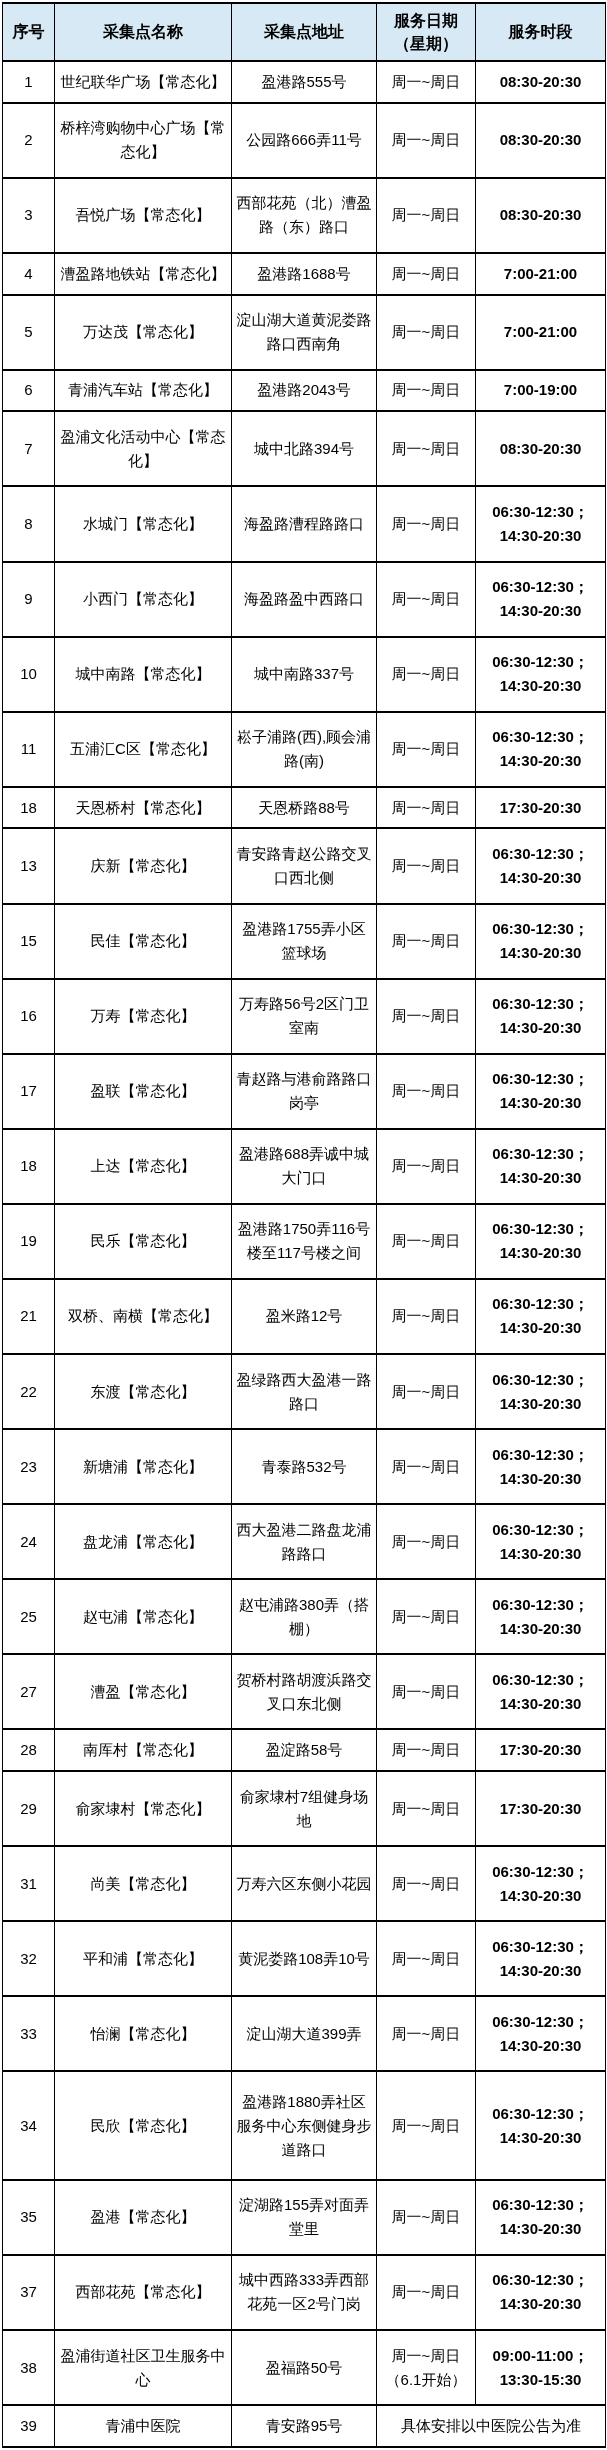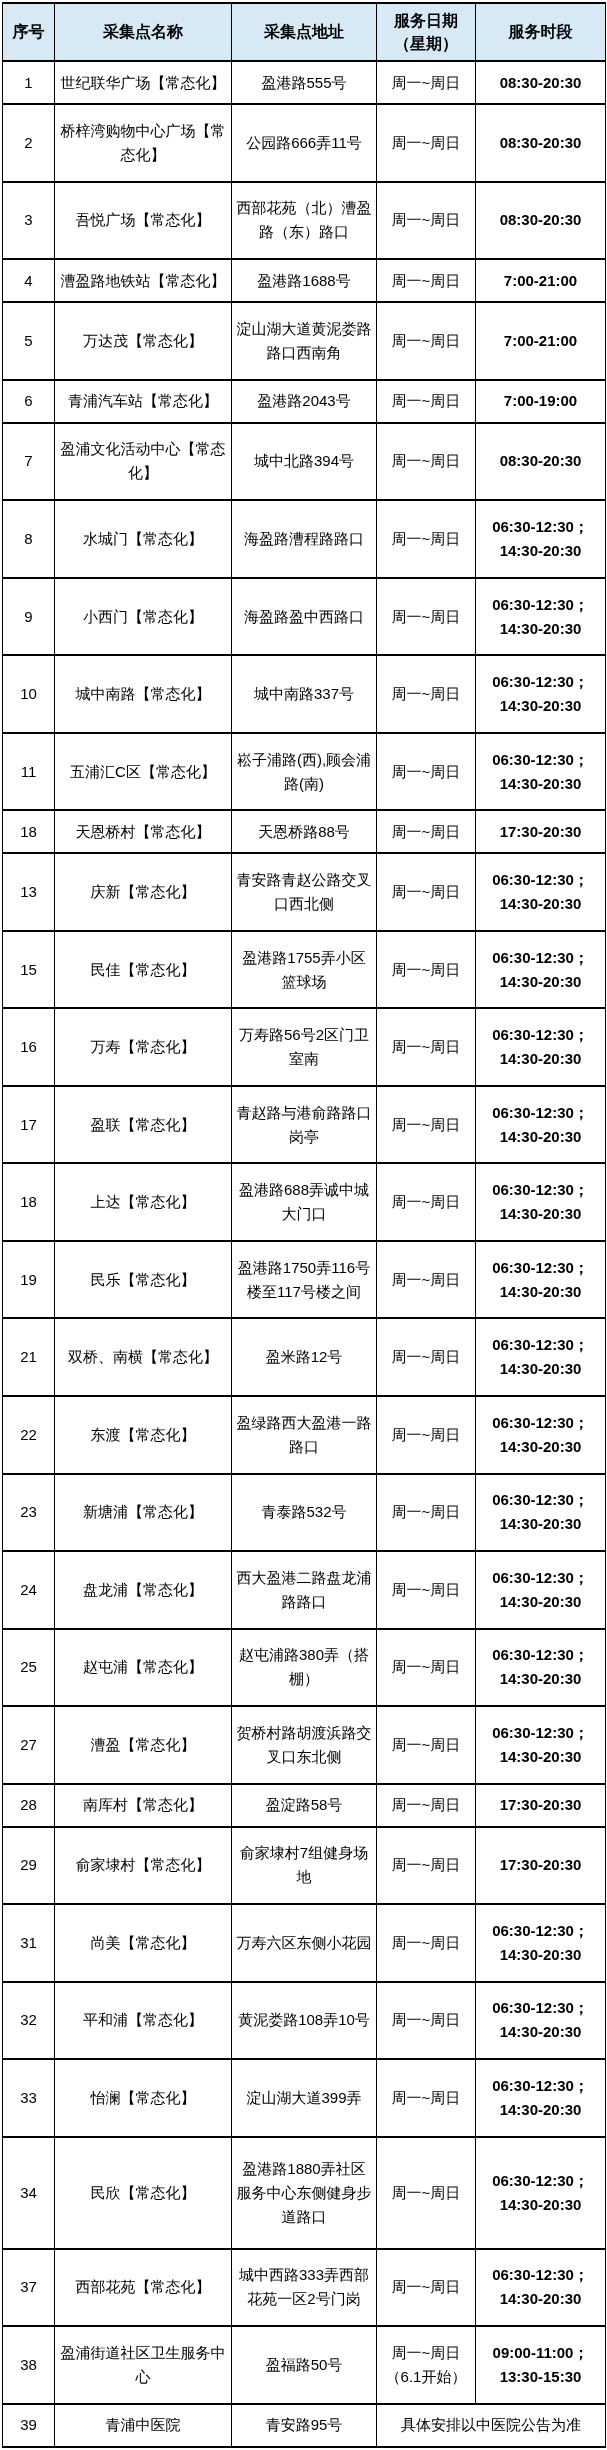--- a/index.html
+++ b/index.html
@@ -293,20 +293,28 @@
         </tr>
         <tr>
           <td class="c-no">34</td>
           <td class="c-name">民欣【常态化】</td>
           <td class="c-addr">盈港路1880弄社区服务中心东侧健身步道路口</td>
           <td class="c-date">周一~周日</td>
           <td class="c-time">06:30-12:30；
 14:30-20:30</td>
         </tr>
         <tr>
+          <td class="c-no">35</td>
+          <td class="c-name">盈港【常态化】</td>
+          <td class="c-addr">淀湖路155弄对面弄堂里</td>
+          <td class="c-date">周一~周日</td>
+          <td class="c-time">06:30-12:30；
+14:30-20:30</td>
+        </tr>
+        <tr>
           <td class="c-no">37</td>
           <td class="c-name">西部花苑【常态化】</td>
           <td class="c-addr">城中西路333弄西部花苑一区2号门岗</td>
           <td class="c-date">周一~周日</td>
           <td class="c-time">06:30-12:30；
 14:30-20:30</td>
         </tr>
         <tr>
           <td class="c-no">38</td>
           <td class="c-name">盈浦街道社区卫生服务中心</td>

